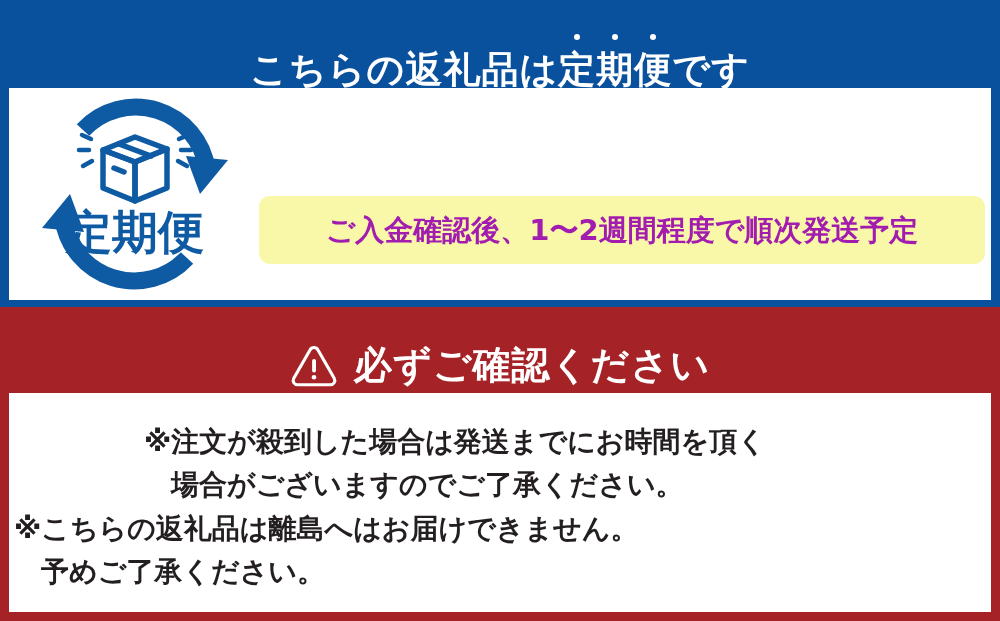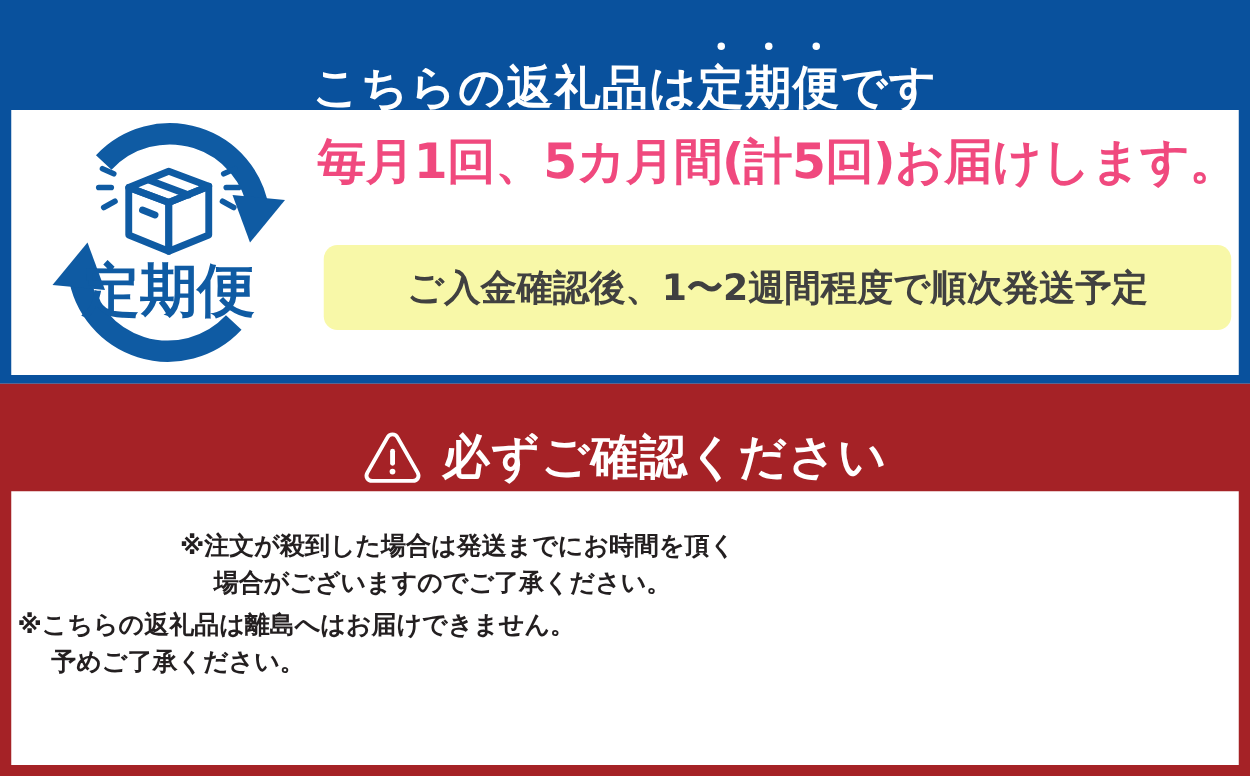--- a/index.html
+++ b/index.html
@@ -113,21 +113,21 @@
     width: 726px;
     height: 68px;
     background: #f8f8a8;
     border-radius: 11px;
     box-sizing: border-box;
     display: flex;
     align-items: center;
     justify-content: center;
   }
   .yellow-box-text {
-    color: #404040;
+    color: #a21caf;
     font-size: 29px;
     font-weight: bold;
     line-height: 1;
     white-space: nowrap;
     letter-spacing: 0px;
   }
 
   
   .red-section {
     position: absolute;
@@ -176,21 +176,21 @@
     box-sizing: border-box;
     padding: 28px 0 0 0;
   }
   .notes {
     margin: 0;
     padding: 0;
     list-style: none;
   }
   .note {
     color: #231f20;
-    font-size: 20px;
+    font-size: 28px;
     font-weight: bold;
     line-height: 1.52;
     letter-spacing: 0px;
     padding-left: 162px;
     text-indent: -27px;
     white-space: pre-line;
   }
   .note + .note {
     margin-top: 2px;
     padding-left: 32px;
@@ -239,21 +239,20 @@
           <line x1="56" y1="65" x2="47" y2="70"></line>
           <line x1="143" y1="43" x2="152" y2="39"></line>
           <line x1="145" y1="54" x2="155" y2="54"></line>
           <line x1="142" y1="65" x2="151" y2="70"></line>
         </g>
 
         <text x="99" y="152" text-anchor="middle" font-family="DejaVu Sans, Liberation Sans, sans-serif" font-size="46" font-weight="bold" fill="#0f5ba3">定期便</text>
       </svg>
 
       <div class="blue-texts">
-        <div class="pink-line">毎月1回、5カ月間(計5回)お届けします。</div>
         <div class="yellow-box">
           <span class="yellow-box-text">ご入金確認後、1〜2週間程度で順次発送予定</span>
         </div>
       </div>
 
     </div>
   </div>
 
   <div class="red-section">
 

